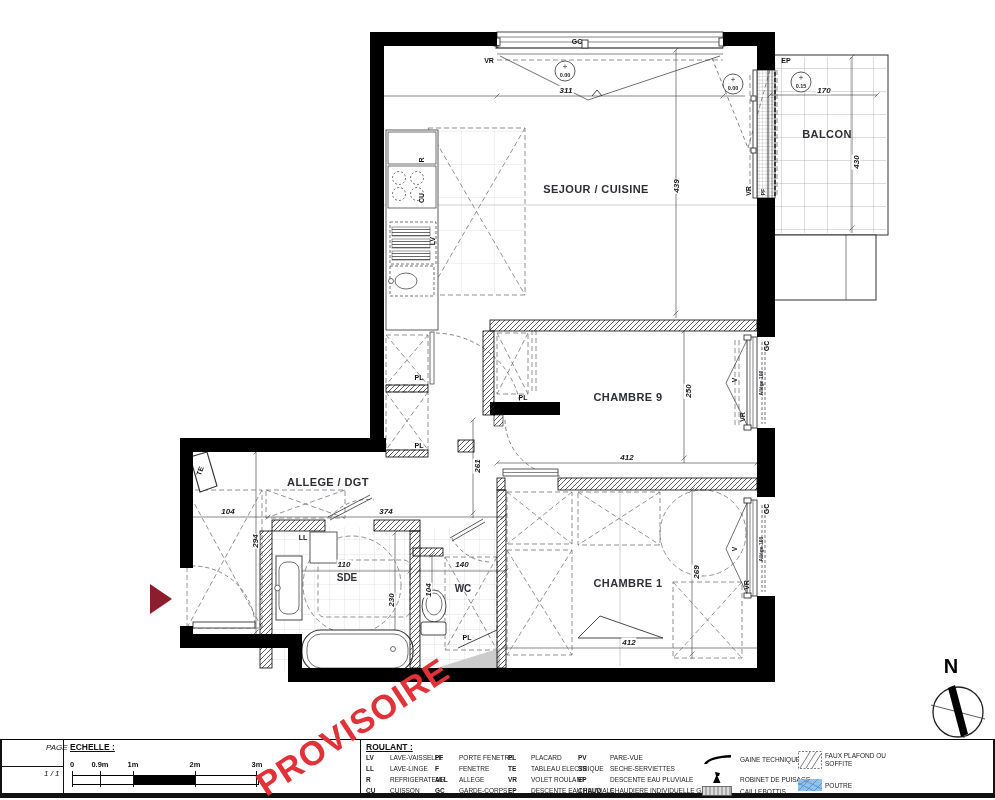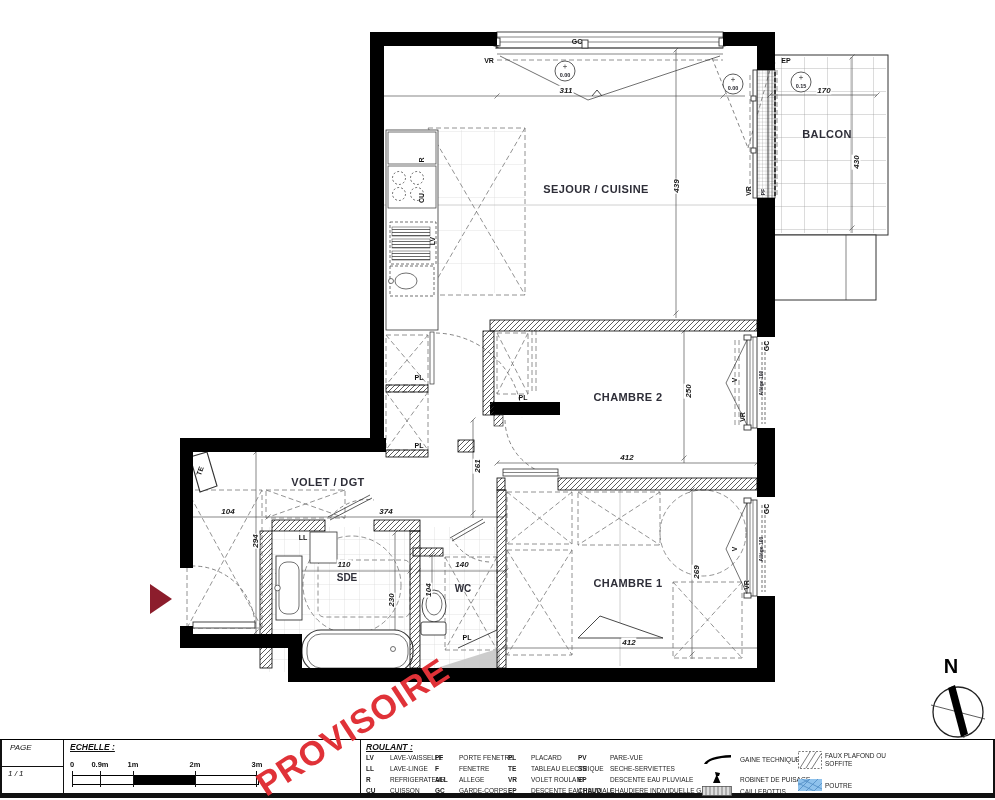--- a/index.html
+++ b/index.html
@@ -13,23 +13,23 @@
   .tag{font-weight:bold;font-size:7px;color:#111;}
   .tagv{transform:translate(-50%,-50%) rotate(-90deg);}
   .tiny{font-size:5px;font-weight:bold;}
   .tinyv{transform:translate(-50%,-50%) rotate(-90deg);}
   .lvl{font-size:5.5px;font-weight:bold;background:transparent;}
   .nletter{font-weight:bold;font-size:20px;color:#000;}
   .watermark{position:absolute;left:260px;top:768px;transform:rotate(-33deg);transform-origin:0 50%;font-weight:bold;font-size:34px;letter-spacing:1px;color:#e03238;z-index:30;}
   
   #tblock{position:absolute;left:0;top:739px;width:995px;height:58px;border-top:1.5px solid #000;background:#fff;z-index:10;}
   .tb-line{position:absolute;background:#111;}
-  .tb-text{position:absolute;font-size:8px;color:#111;white-space:nowrap;font-style:italic;}
+  .tb-text{position:absolute;font-size:8px;color:#111;white-space:nowrap;}
   .tb-title{font-weight:bold;text-decoration:underline;font-size:8.5px;}
-  .tb-italic{font-style:italic;}
+  .tb-italic{font-style:italic;margin-left:36px;}
   .lg{position:absolute;font-size:6.5px;color:#222;white-space:nowrap;}
   .lg-abbr{font-weight:bold;}
   .lg-wrap{white-space:normal;width:74px;line-height:8px;}
   .scale-tick-label{position:absolute;font-size:7.5px;font-weight:bold;color:#111;transform:translateX(-50%);}
   .icon{position:absolute;}
 </style>
 </head>
 <body>
 
 <div id="app">
@@ -274,23 +274,23 @@
 
   <g>
     <circle cx="958" cy="712" r="25" fill="none" stroke="#222" stroke-width="1.3"></circle>
     <path d="M931 705 L985 719 M952 686 L964 738" stroke="#333" stroke-width="0.8"></path>
     <polygon points="948,688 955,685 968,734 961,737" fill="#000"></polygon>
   </g>
 </svg>
 
 <span class="lbl room" style="left:596px;top:189px">SEJOUR / CUISINE</span>
 <span class="lbl room" style="left:827px;top:134px">BALCON</span>
-<span class="lbl room" style="left:628px;top:397px">CHAMBRE 2</span>
+<span class="lbl room" style="left:628px;top:397px">CHAMBRE 9</span>
 <span class="lbl room" style="left:628px;top:583px">CHAMBRE 1</span>
-<span class="lbl room" style="left:328px;top:482px">VOLET / DGT</span>
+<span class="lbl room" style="left:328px;top:482px">ALLEGE / DGT</span>
 <span class="lbl room-sm" style="left:347px;top:577px">SDE</span>
 <span class="lbl room-sm" style="left:463px;top:588px">WC</span>
 
 <span class="lbl dim" style="left:566px;top:90px">311</span>
 <span class="lbl dim" style="left:824px;top:90px">170</span>
 <span class="lbl dim dimv" style="left:856px;top:162px">430</span>
 <span class="lbl dim dimv" style="left:676px;top:186px">439</span>
 <span class="lbl dim dimv" style="left:688px;top:391px">250</span>
 <span class="lbl dim" style="left:627px;top:457px">412</span>
 <span class="lbl dim dimv" style="left:477px;top:466px">261</span>

